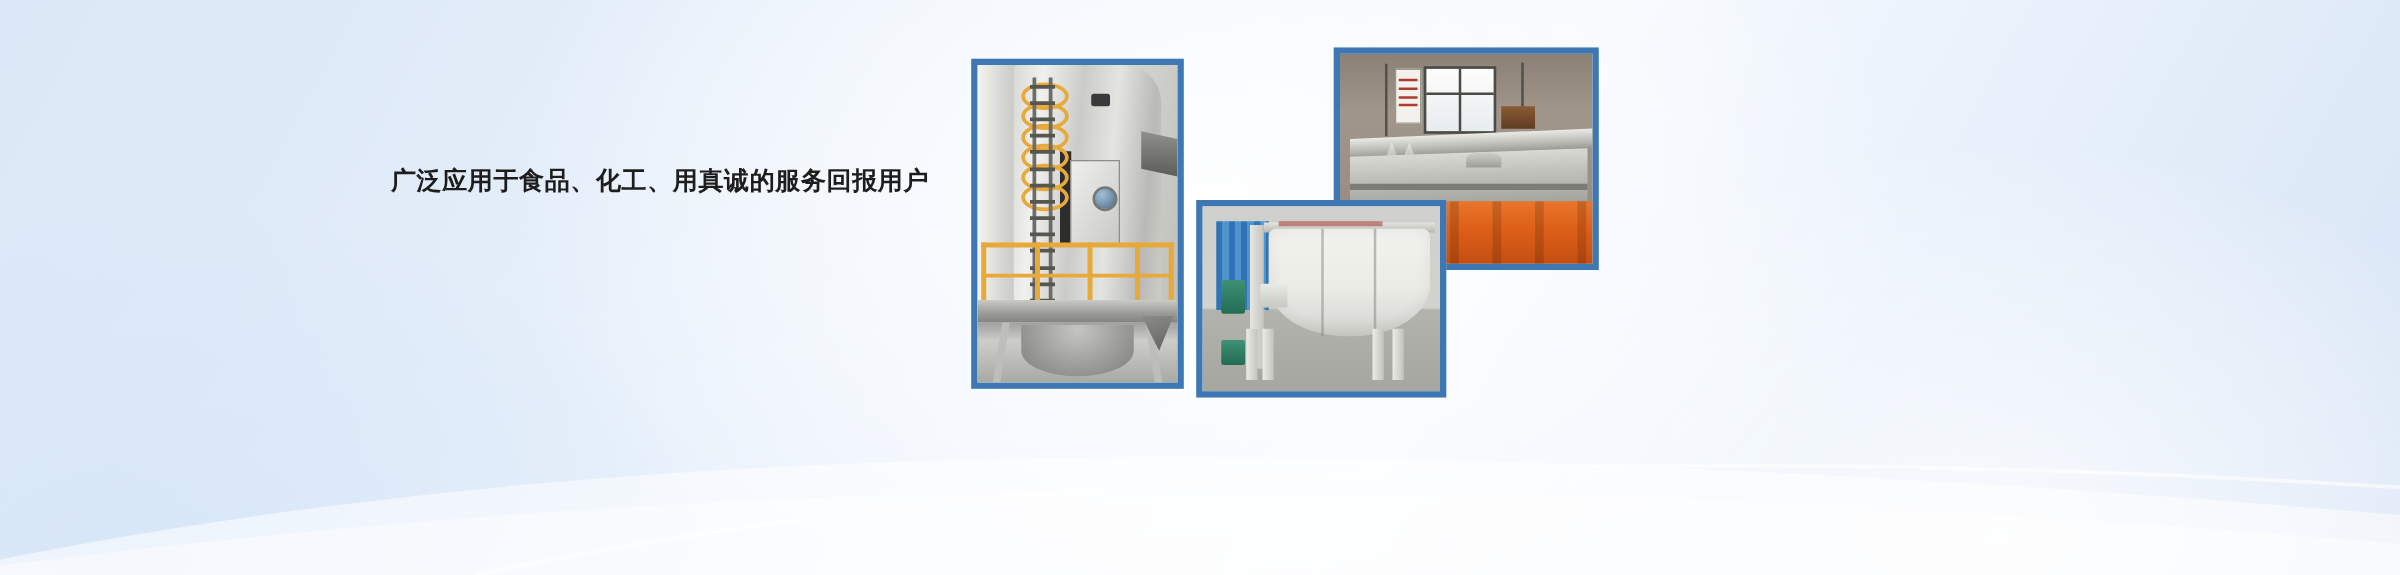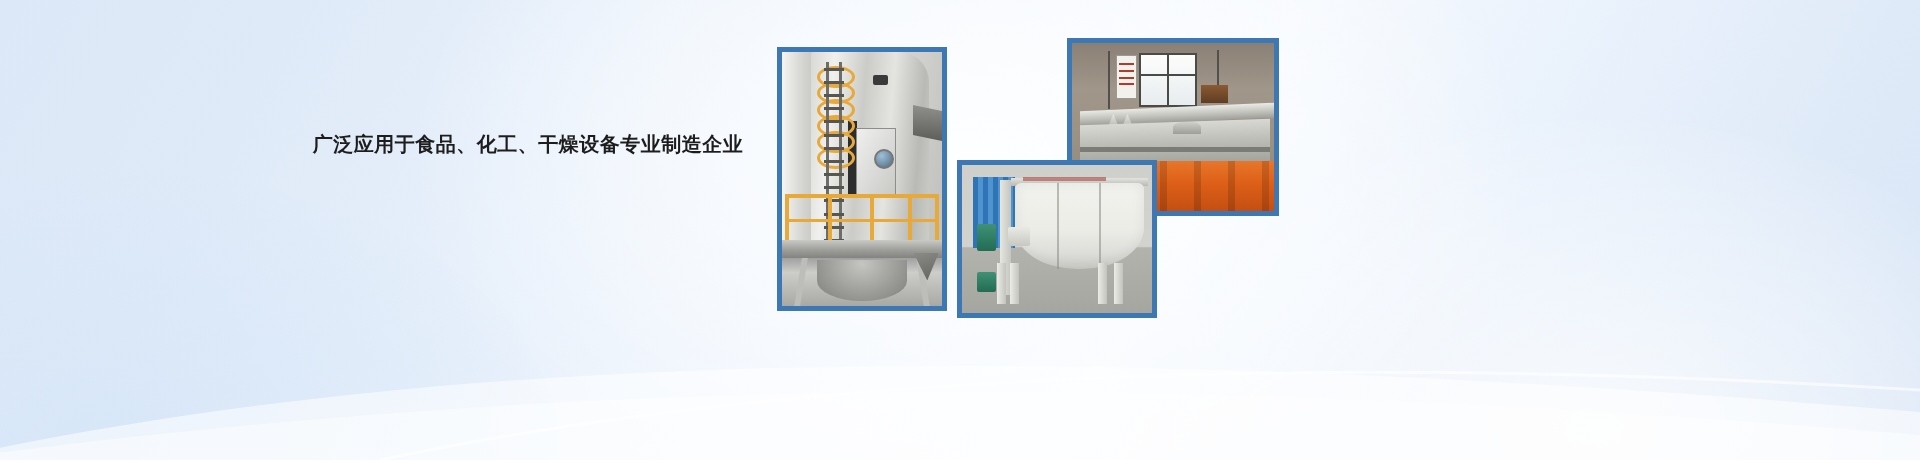--- a/index.html
+++ b/index.html
@@ -345,21 +345,21 @@
 
   <svg class="swoosh" viewBox="0 0 1920 230" preserveAspectRatio="none">
     <path d="M -60 230 C 360 140 900 96 1920 182 L 1920 230 Z" fill="#ffffff" opacity="0.55"></path>
     <path d="M -60 230 C 420 168 980 126 1920 205 L 1920 230 Z" fill="#ffffff" opacity="0.45"></path>
     <path d="M 380 230 C 760 150 1280 120 1920 160" fill="none" stroke="#ffffff" stroke-width="3" opacity="0.6"></path>
   </svg>
 
   <div class="text-block">
 
 
-    <div class="subtitle">广泛应用于食品、化工、干燥设备专业制造企业</div>
+    <div class="subtitle">广泛应用于食品、化工、用真诚的服务回报用户</div>
   </div>
 
   <div class="collage">
 
     <div class="photo photo-bed">
       <div class="inner">
         <div class="fb-wall"></div>
         <div class="fb-pipe"></div>
         <div class="fb-pipe" style="left:72%; top:4%; height:30%;"></div>
         <div class="fb-sign">

